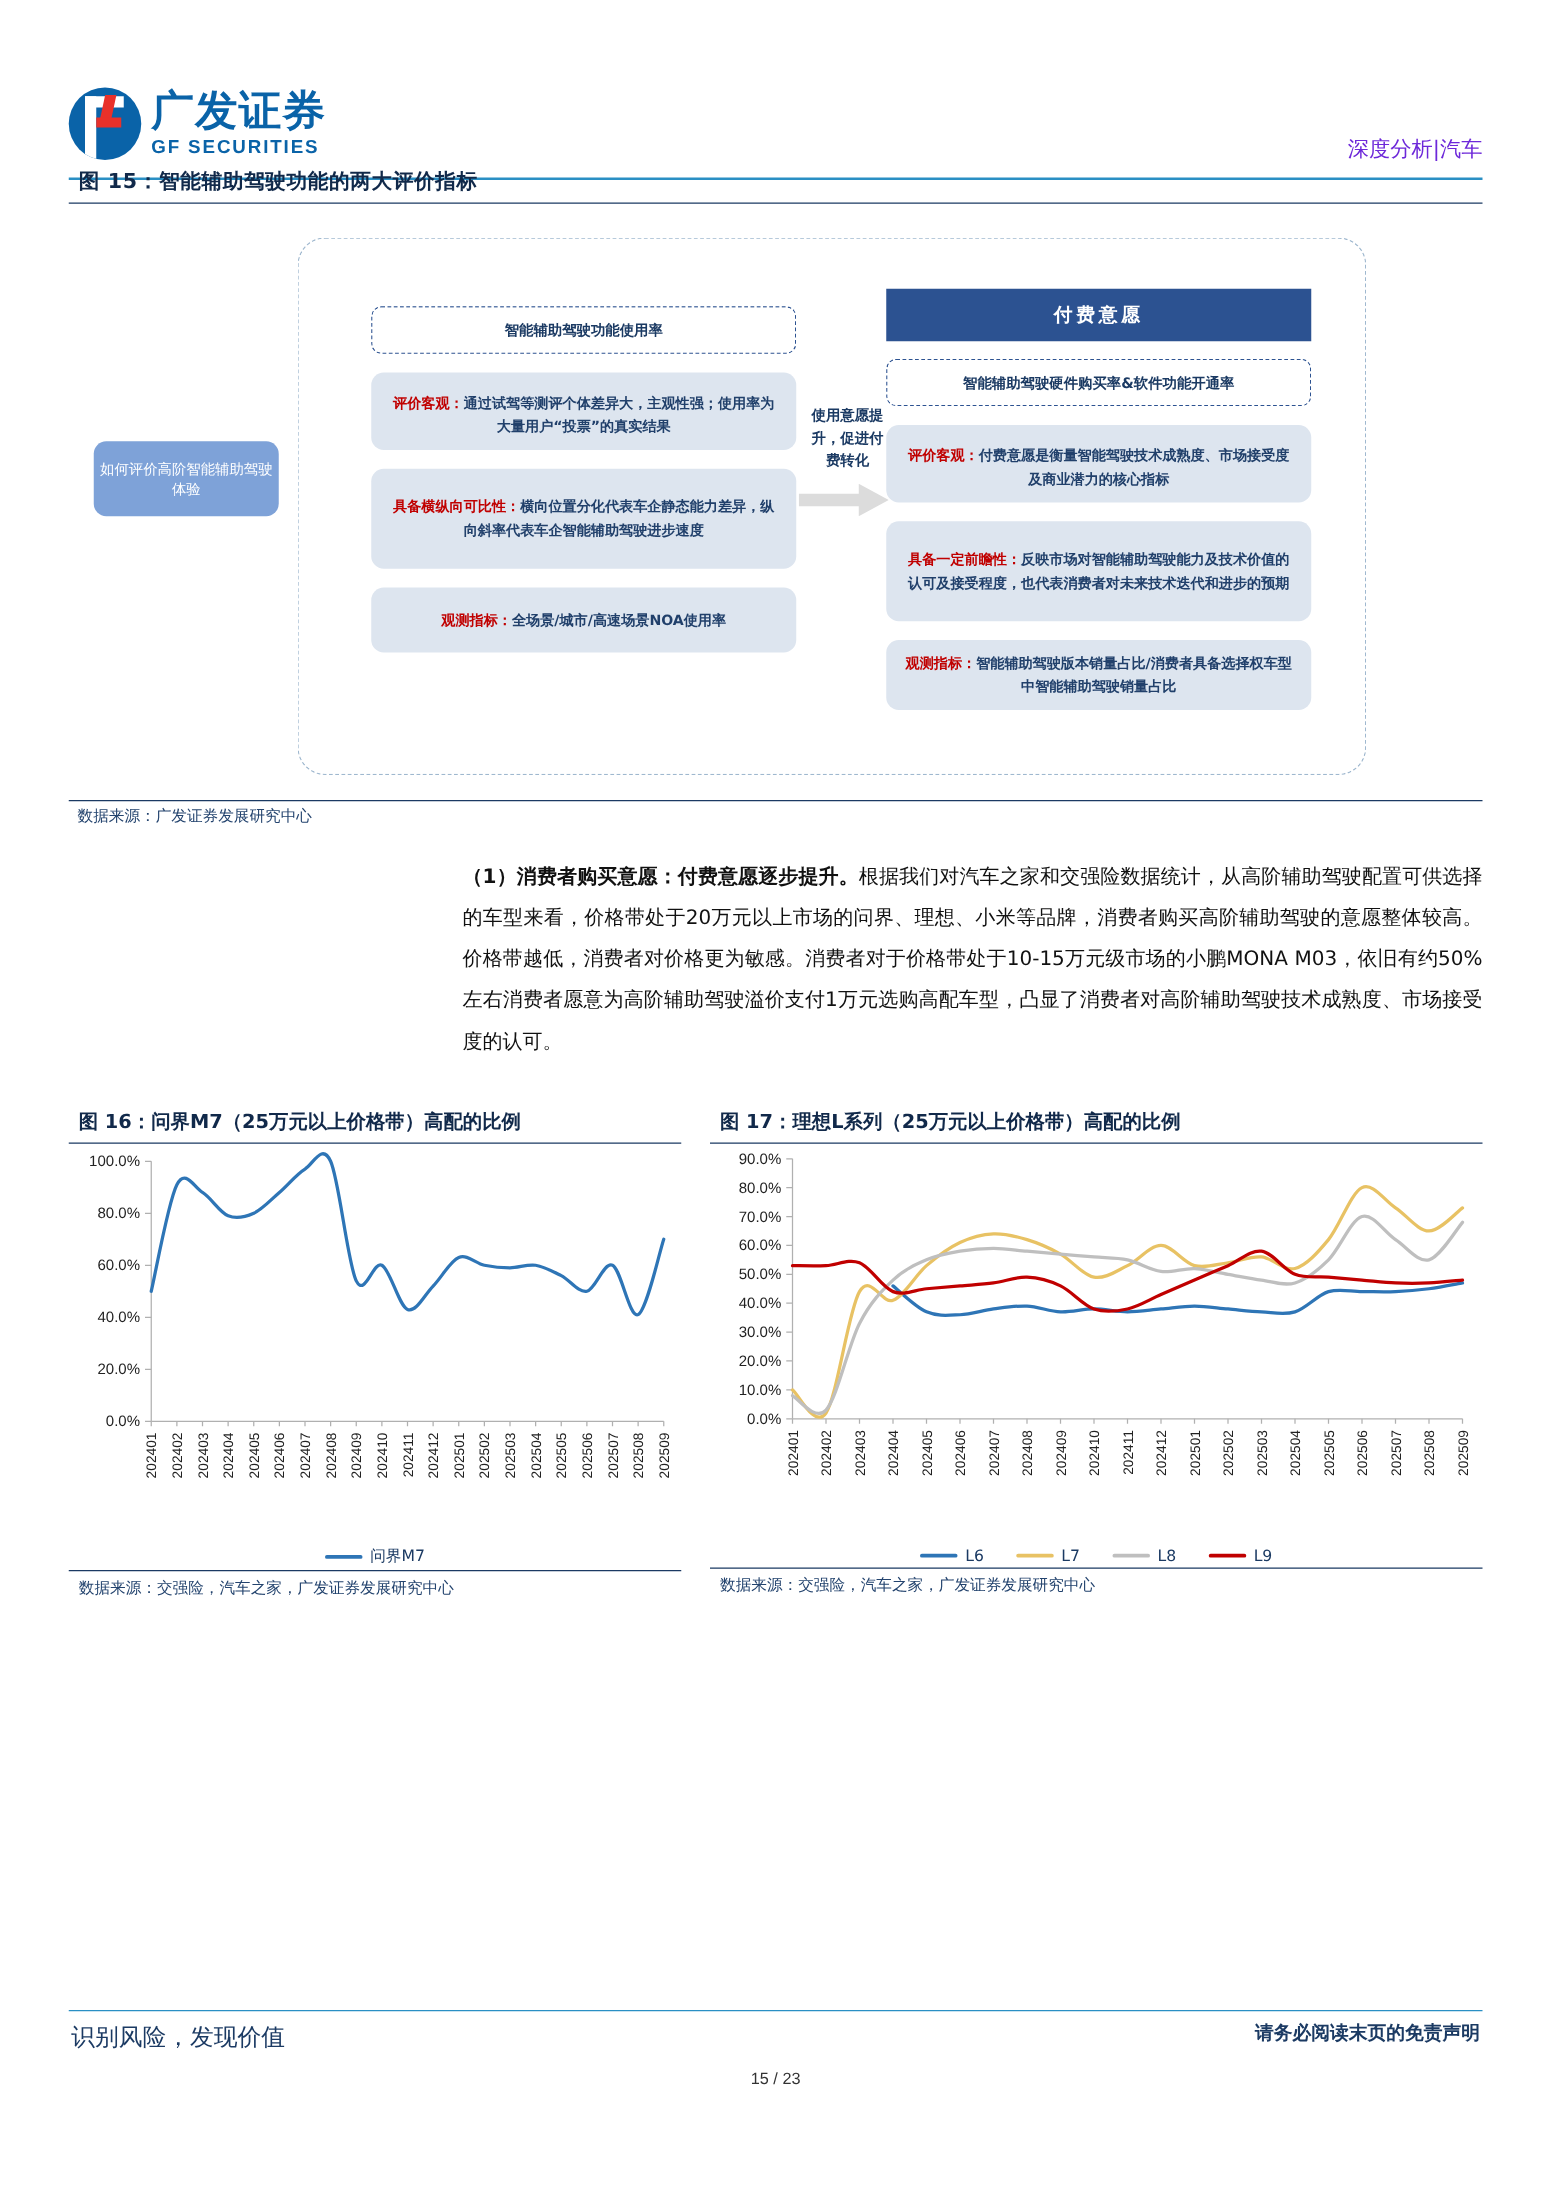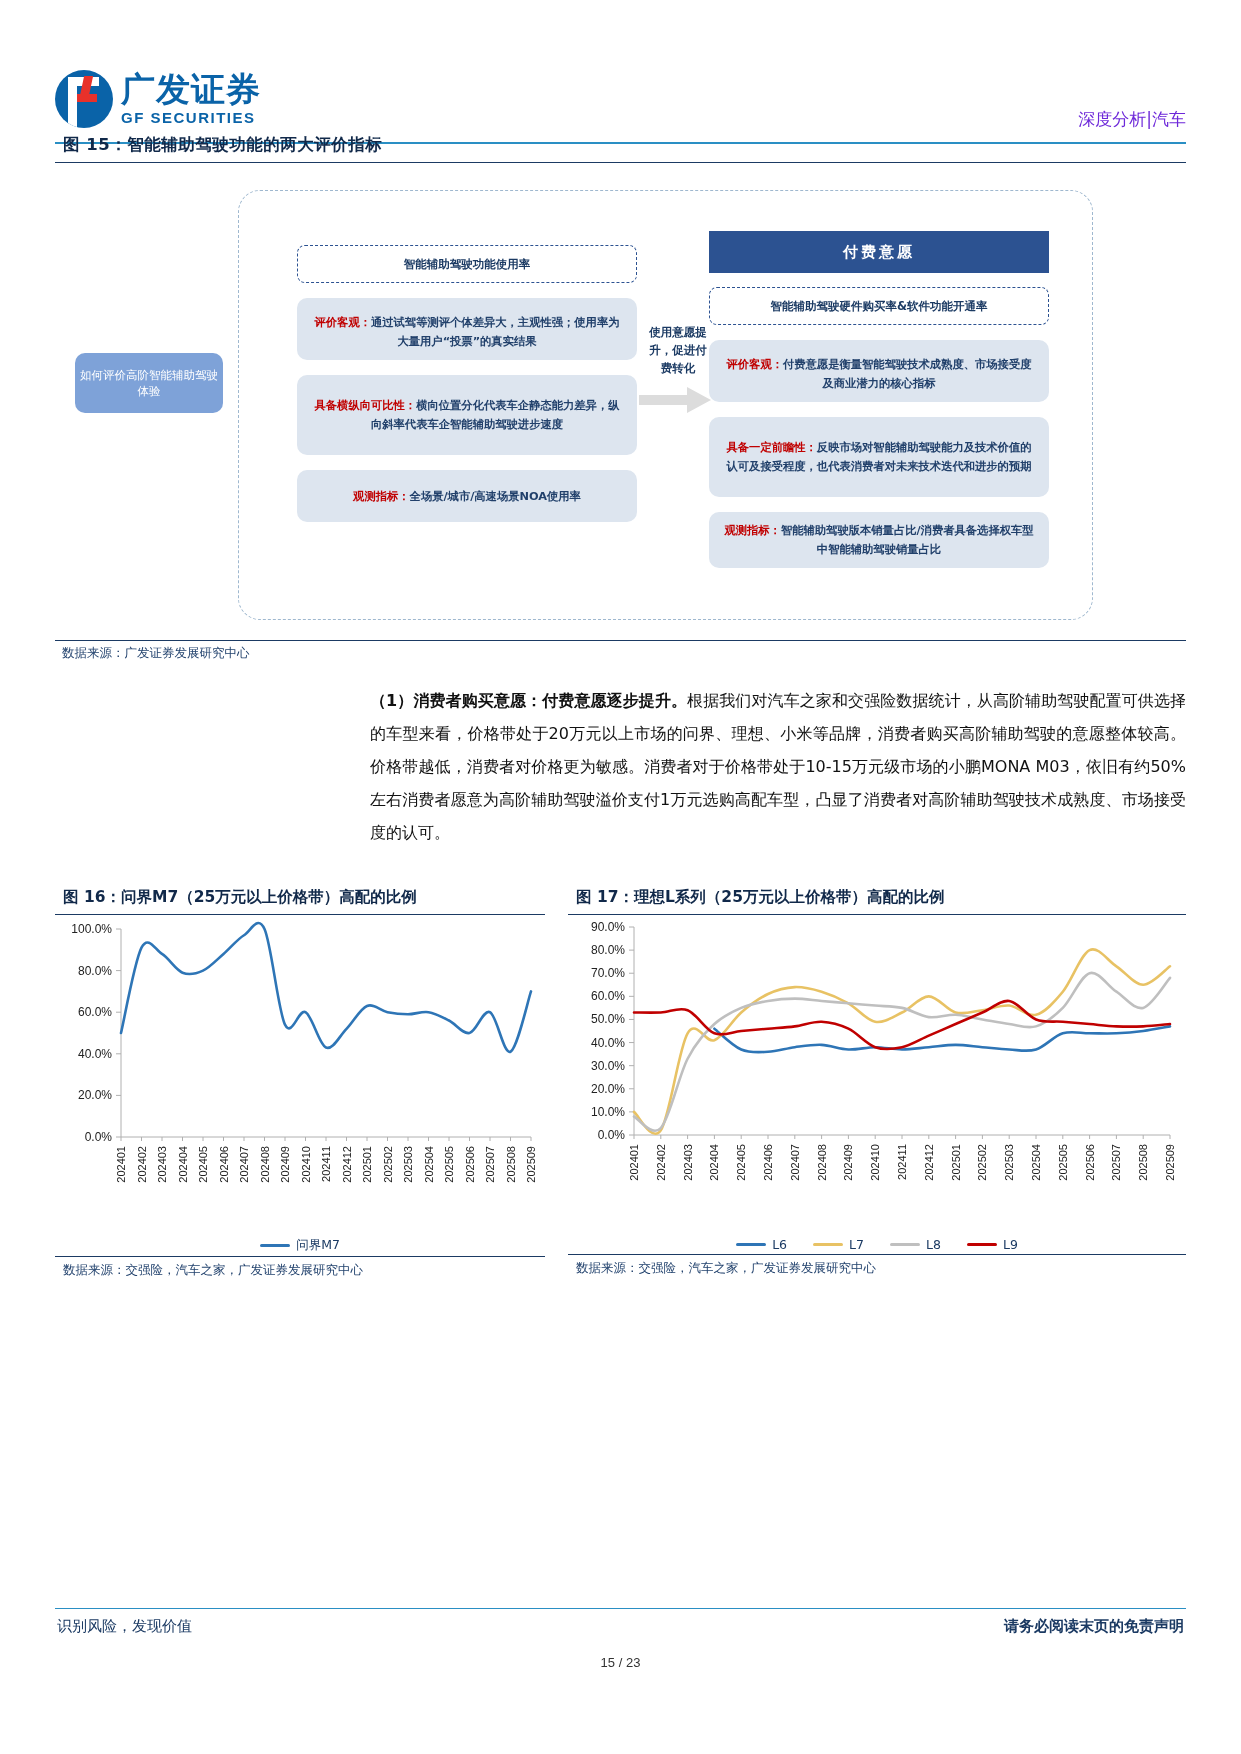--- a/index.html
+++ b/index.html
@@ -248,21 +248,21 @@
 
   
   .footer-rule {
     position: absolute;
     left: 55px; right: 55px; top: 1608px;
     height: 1.4px; background: #2a8fc4;
   }
   .footer-left {
     position: absolute; left: 57px; top: 1617px;
     font-family: "DejaVu Sans", sans-serif;
-    font-size: 15px; color: #1b3a63;
+    font-size: 19px; color: #1b3a63;
   }
   .footer-right {
     position: absolute; right: 57px; top: 1617px;
     font-family: "DejaVu Sans", sans-serif;
     font-size: 15px; color: #1b3a63; font-weight: bold;
   }
   .footer-page {
     position: absolute; left: 0; right: 0; top: 1655px;
     text-align: center;
     font-family: "Liberation Sans", sans-serif;

